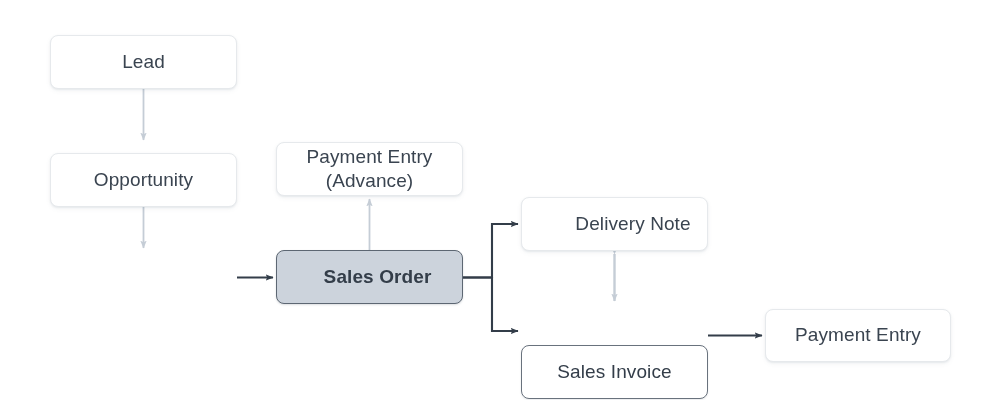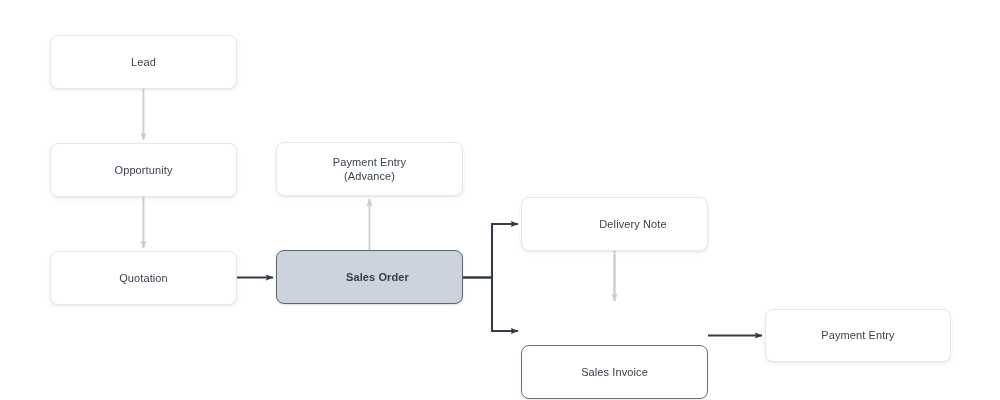--- a/index.html
+++ b/index.html
@@ -29,21 +29,21 @@
     pointer-events: none;
   }
   .node {
     position: absolute;
     box-sizing: border-box;
     display: flex;
     align-items: center;
     justify-content: center;
     text-align: center;
     border-radius: 8px;
-    font-size: 11px;
+    font-size: 19px;
     line-height: 1.28;
     letter-spacing: 0.1px;
     color: #3a4450;
     background: #ffffff;
     border: 1px solid #e6e9ec;
     box-shadow: 0 1px 2px rgba(80, 95, 115, 0.10), 0 2px 5px rgba(80, 95, 115, 0.06);
     z-index: 2;
   }
   .node.highlight {
     background: #ccd3dc;
@@ -58,21 +58,21 @@
     box-shadow: 0 1px 2px rgba(60, 72, 88, 0.12);
     color: #333d49;
   }
   .node .label {
     pointer-events: none;
     white-space: pre-line;
   }
 
   
   #node-lead          { left: 50px;  top: 35px;  width: 187px; height: 54px; }
-  #node-opportunity   { left: 50px;  top: 143px; width: 187px; height: 54px; }
+  #node-opportunity   { left: 50px;  top: 153px; width: 187px; height: 54px; }
   #node-quotation     { left: 50px;  top: 251px; width: 187px; height: 54px; }
   #node-payment-advance { left: 276px; top: 142px; width: 187px; height: 54px; }
   #node-sales-order   { left: 276px; top: 250px; width: 187px; height: 54px; padding-left: 16px; }
   #node-delivery-note { left: 521px; top: 197px; width: 187px; height: 54px; padding-left: 37px; }
   #node-sales-invoice { left: 521px; top: 304px; width: 187px; height: 54px; margin-top: 41px; }
   #node-payment-entry { left: 765px; top: 309px; width: 186px; height: 53px; }
 </style>
 </head>
 <body>
 
@@ -109,23 +109,20 @@
   </svg>
 
   <div class="node" id="node-lead">
     <span class="label">Lead</span>
   </div>
 
   <div class="node" id="node-opportunity">
     <span class="label">Opportunity</span>
   </div>
 
-  <div class="node" id="node-quotation">
-    <span class="label">Quotation</span>
-  </div>
 
   <div class="node" id="node-payment-advance">
     <span class="label">Payment Entry
 (Advance)</span>
   </div>
 
   <div class="node highlight" id="node-sales-order">
     <span class="label">Sales Order</span>
   </div>
 

